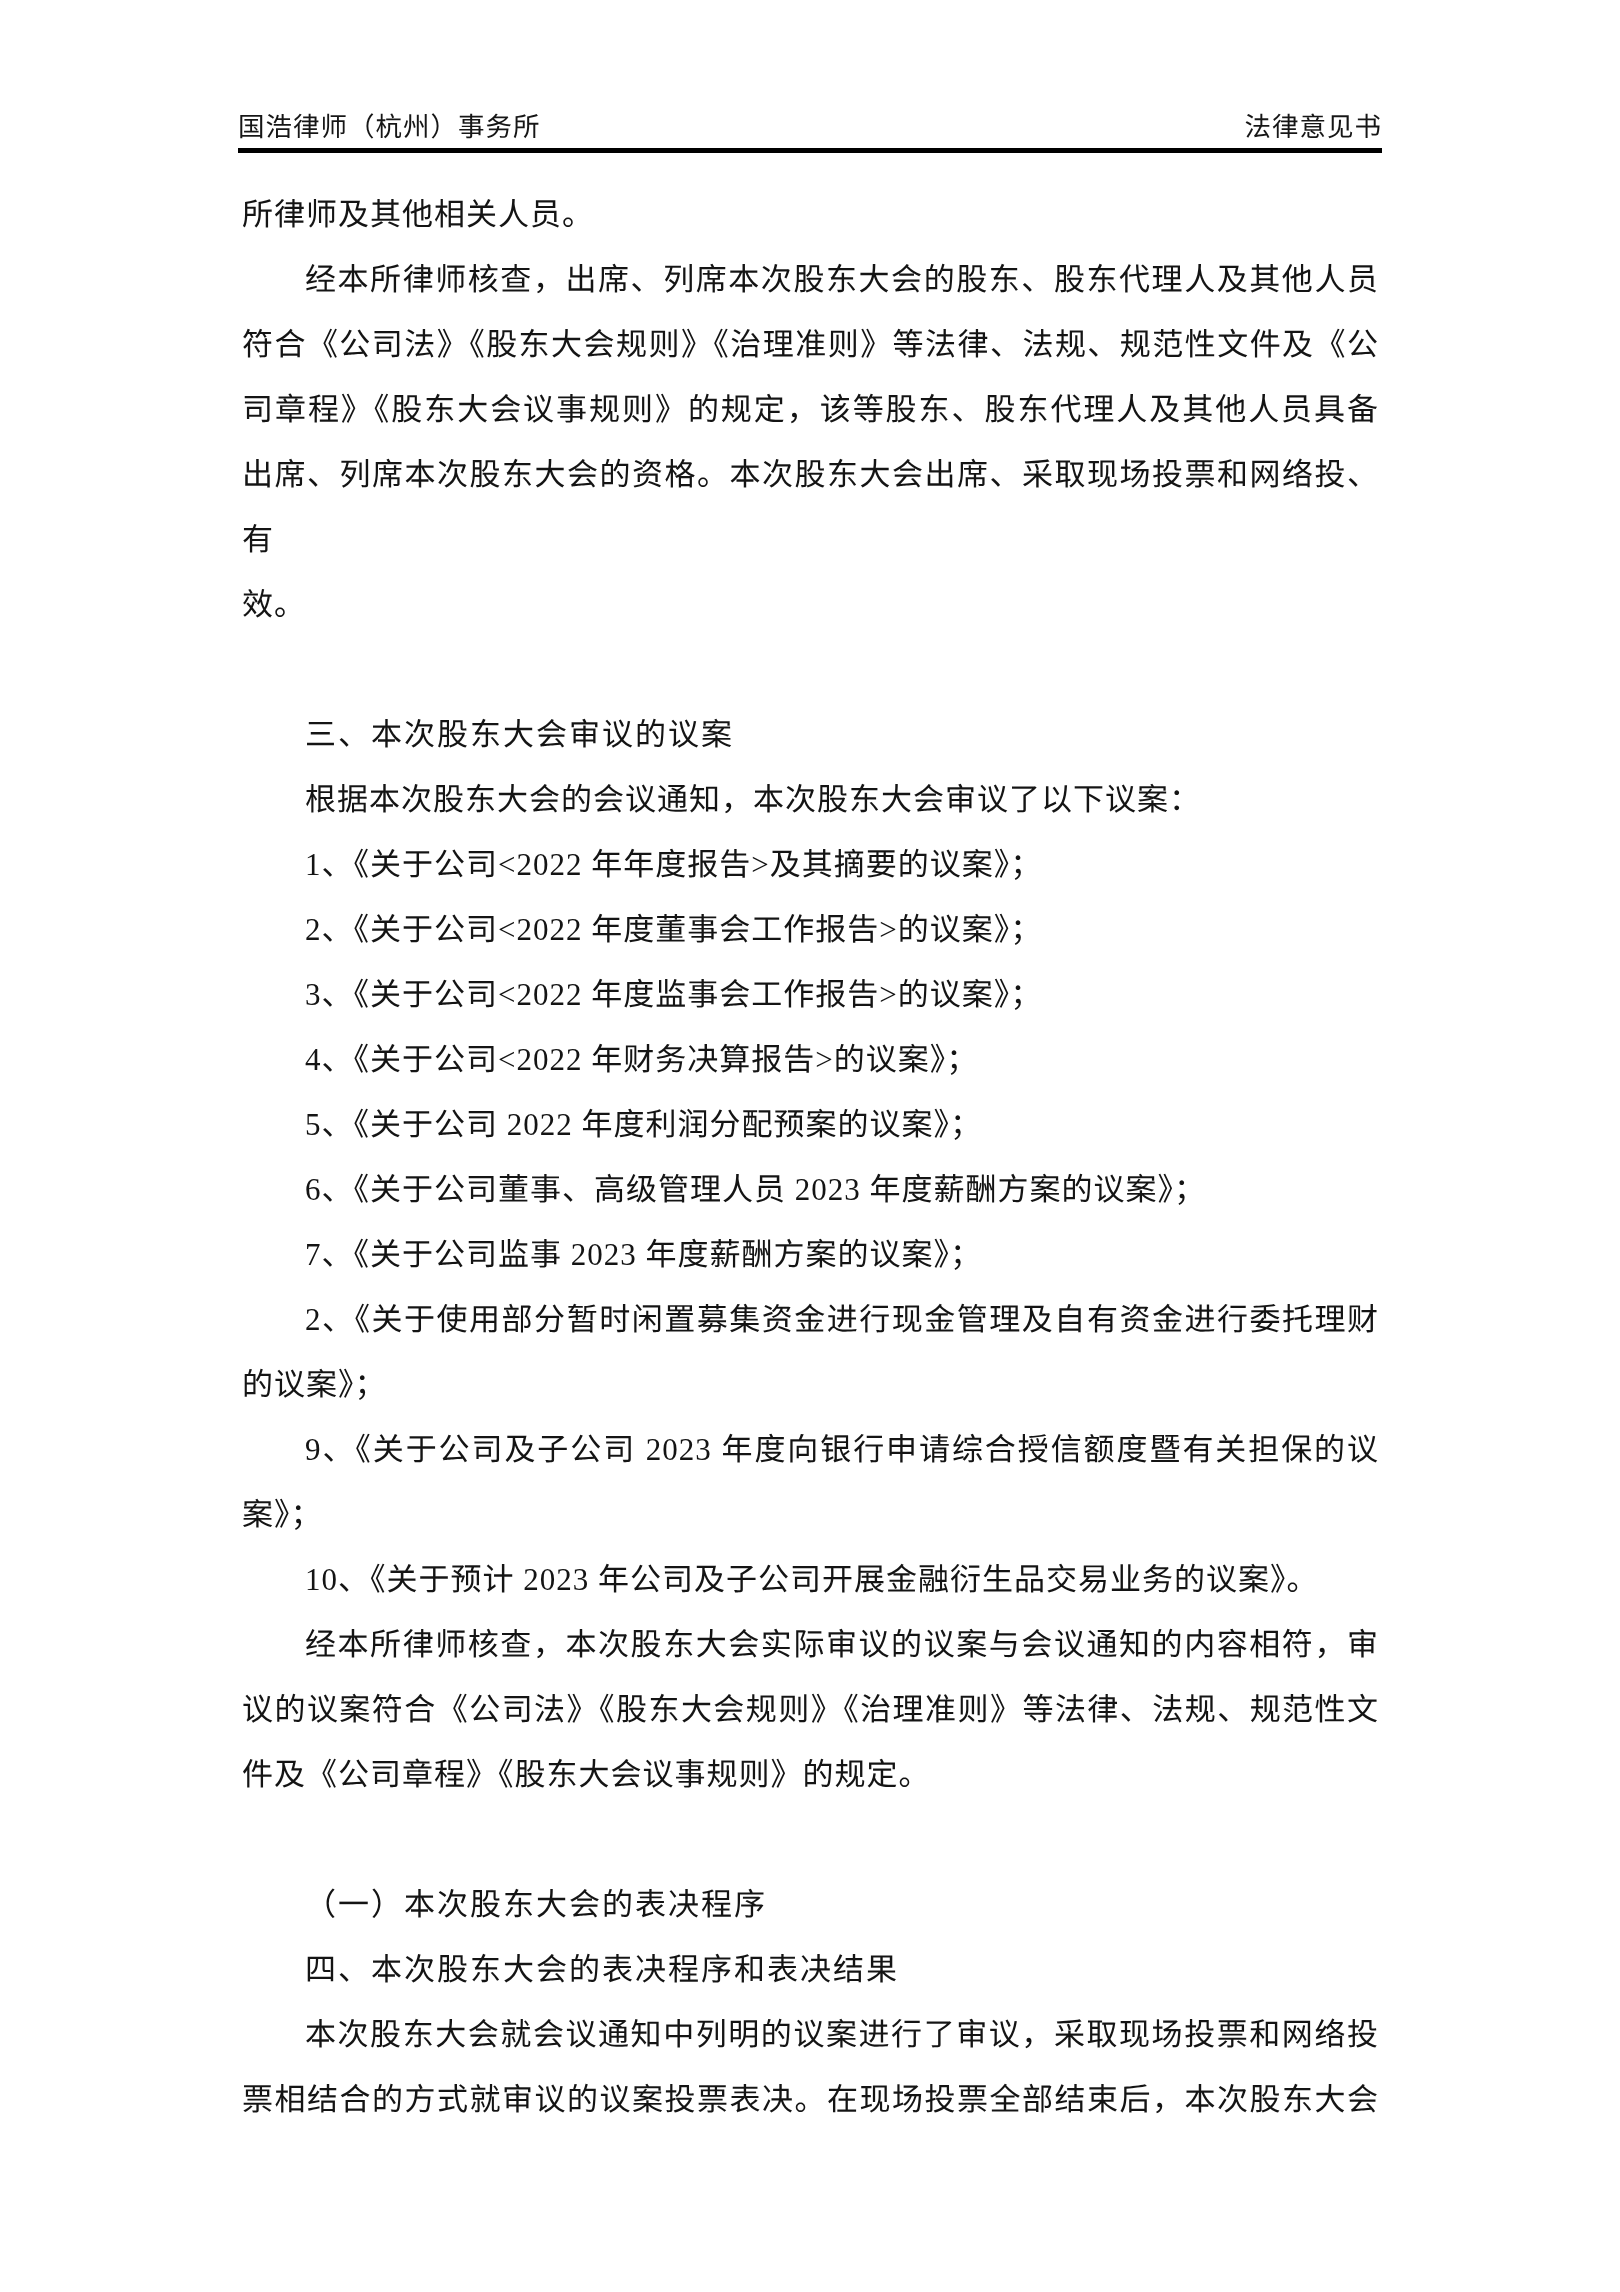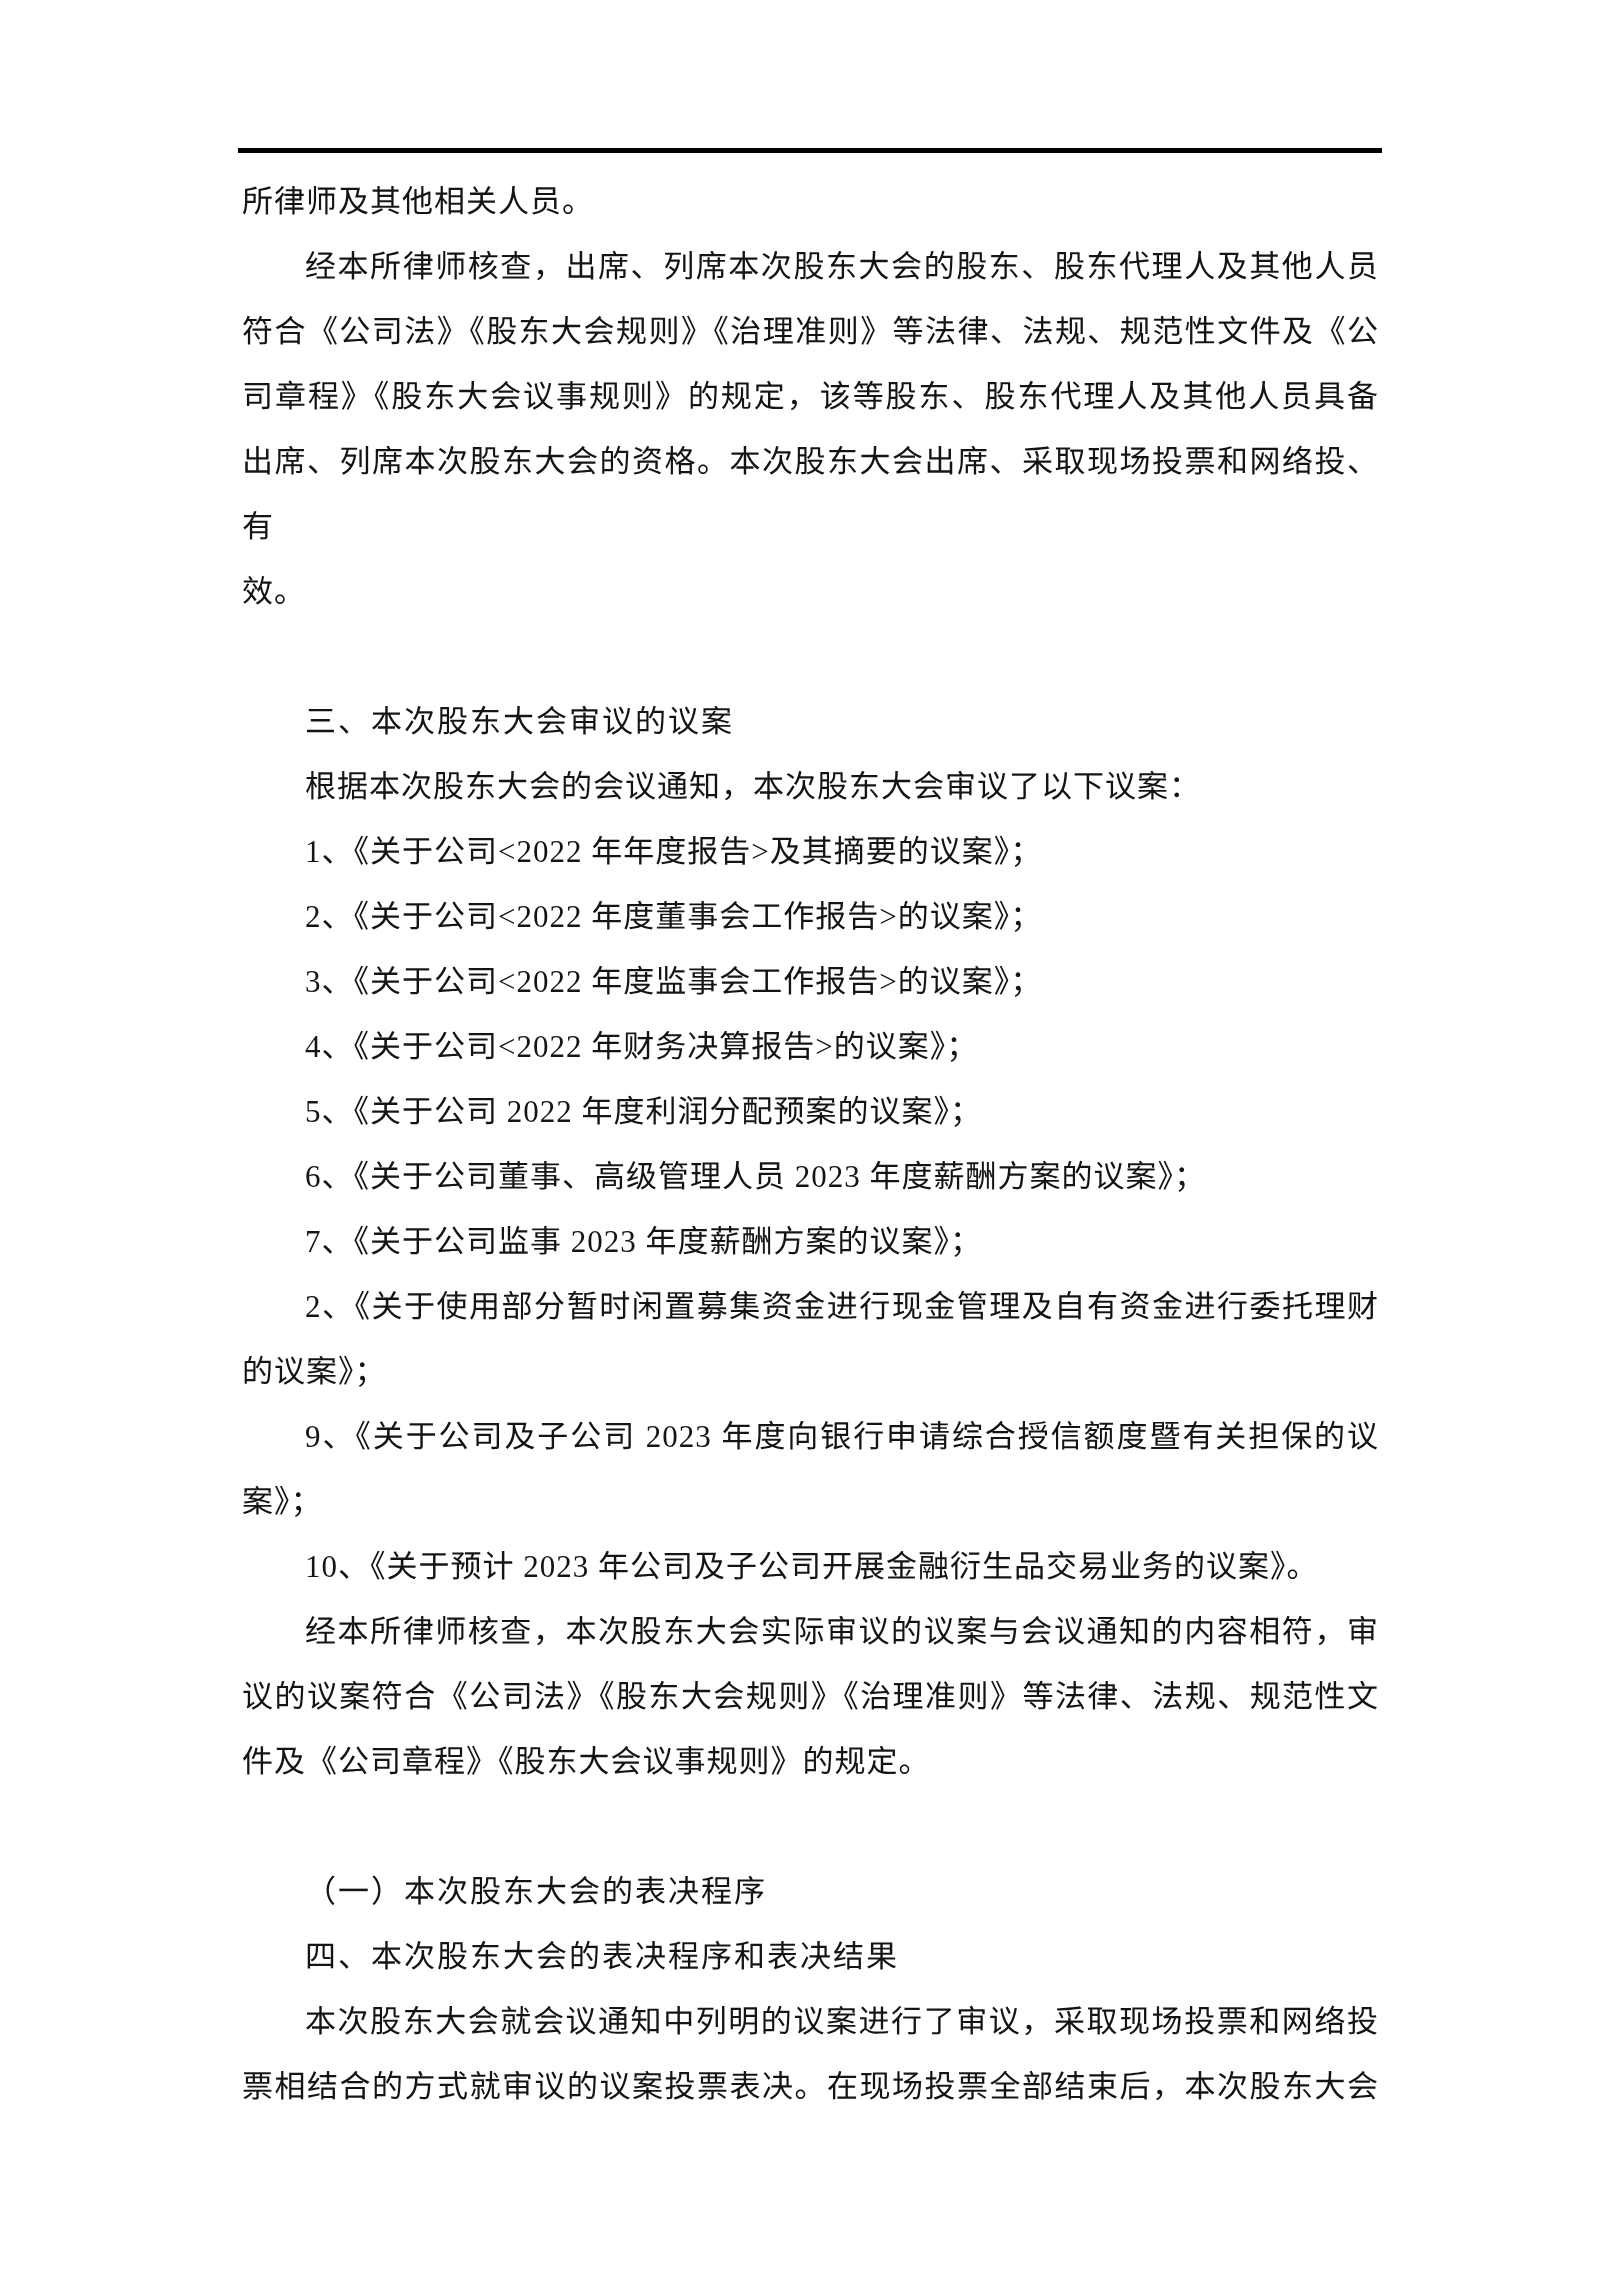--- a/index.html
+++ b/index.html
@@ -21,21 +21,21 @@
     color:#161616;
   }
   .header-rule{
     position:absolute;
     left:238px;top:148px;width:1144px;height:4.9px;
     background:#000;
   }
   
   .doc-body{
     position:absolute;
-    left:242px;top:169px;width:1137px;
+    left:242px;top:182px;width:1137px;
     font-size:31px;letter-spacing:1px;
     color:#141414;
   }
   .doc-body p{
     margin:0;padding:0;
     line-height:65px;min-height:65px;
     text-align:left;
     white-space:normal;
   }
   .doc-body p.indent{padding-left:63px;}
@@ -49,20 +49,24 @@
     font-family:"Liberation Sans","DejaVu Sans",sans-serif;
     letter-spacing:2px;
   }
   .doc-body div.spacer{height:65px;}
 </style>
 </head>
 <body>
 
 <div class="page" style="background: rgb(255, 255, 255); color: rgb(20, 20, 20);">
 
+  <div class="header">
+    <span>国浩律师（杭州）事务所</span>
+    <span>法律意见书</span>
+  </div>
 
   <div class="header-rule" style="background: rgb(0, 0, 0);"></div>
 
   <main class="doc-body">
       <p class="">所律师及其他相关人员。</p>
       <p class="indent justify">经本所律师核查，出席、列席本次股东大会的股东、股东代理人及其他人员</p>
       <p class="justify">符合《公司法》《股东大会规则》《治理准则》等法律、法规、规范性文件及《公</p>
       <p class="justify">司章程》《股东大会议事规则》的规定，该等股东、股东代理人及其他人员具备</p>
       <p class="justify">出席、列席本次股东大会的资格。本次股东大会出席、采取现场投票和网络投、有</p>
       <p class="">效。</p>

